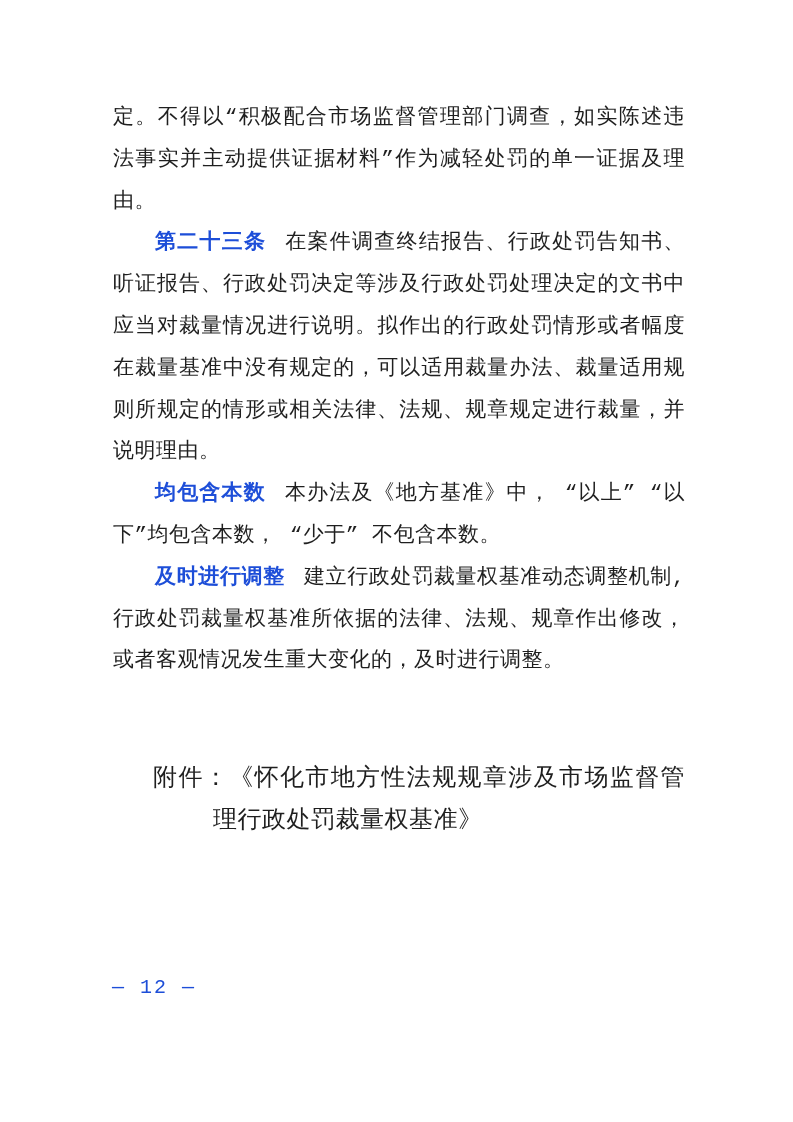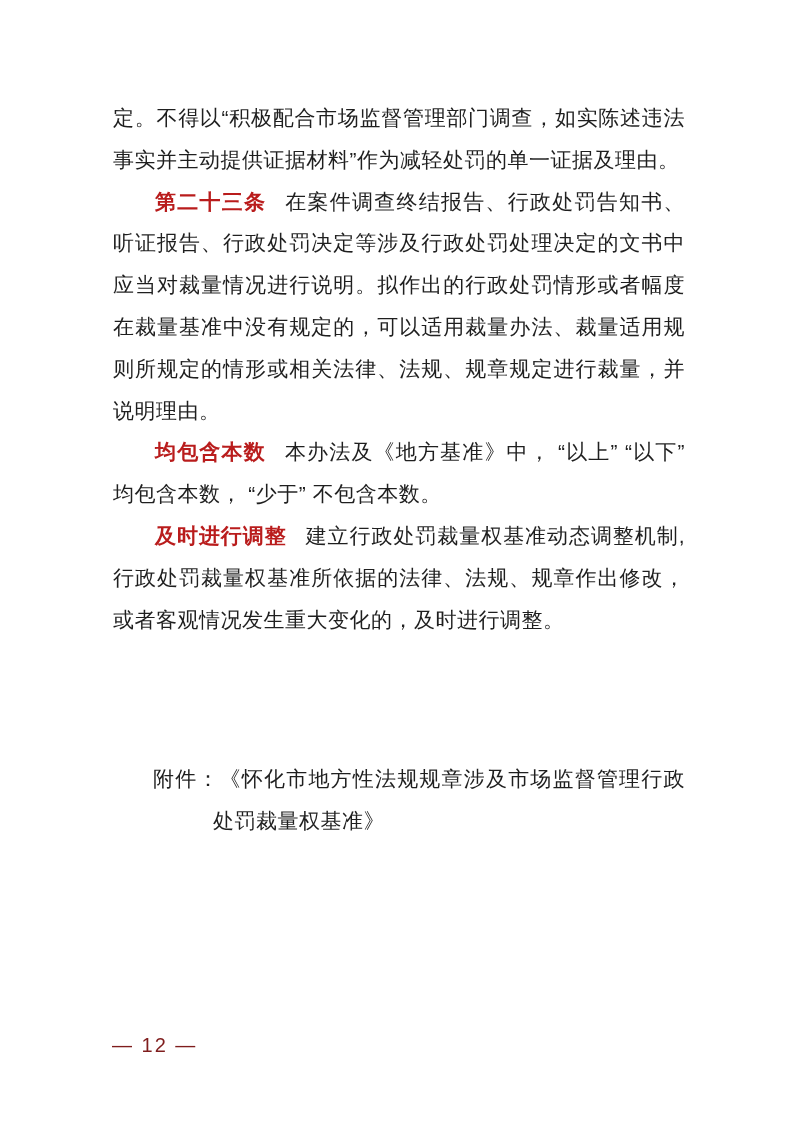--- a/index.html
+++ b/index.html
@@ -6,21 +6,21 @@
     margin: 0;
     padding: 0;
     background: #ffffff;
   }
   .page {
     position: relative;
     width: 703px;
     height: 1122px;
     background: #ffffff;
     overflow: hidden;
-    font-family: Liberation Sans, sans-serif;
+    font-family: Liberation Mono, monospace;
     color: #1f1f1f;
   }
   .body-text {
     position: absolute;
     left: 113px;
     top: 97px;
     width: 572px;
     font-size: 21px;
     line-height: 41.8px;
     text-align: justify;
@@ -29,45 +29,45 @@
   }
   .body-text p {
     margin: 0;
     padding: 0;
   }
   .para-indent {
     text-indent: 42px;
   }
   .article-num {
     font-weight: 700;
-    color: #b91c1c;
+    color: #1d4ed8;
     margin-right: 19px;
   }
   .attachment {
     position: absolute;
     left: 113px;
     top: 758px;
     width: 572px;
     box-sizing: border-box;
     padding-left: 100px;
     text-indent: -60px;
-    font-size: 21px;
+    font-size: 24px;
     line-height: 41.8px;
     text-align: justify;
     text-justify: inter-character;
     letter-spacing: 0.5px;
   }
   .page-footer {
     position: absolute;
     left: 112px;
-    top: 1032px;
+    top: 974px;
     font-size: 20px;
     line-height: 27px;
     letter-spacing: 2px;
-    color: #7f1d1d;
+    color: #1d4ed8;
     white-space: pre;
     text-align: right;
   }
 </style>
 </head>
 <body>
 
 <div class="page">
 
   <div class="body-text">

